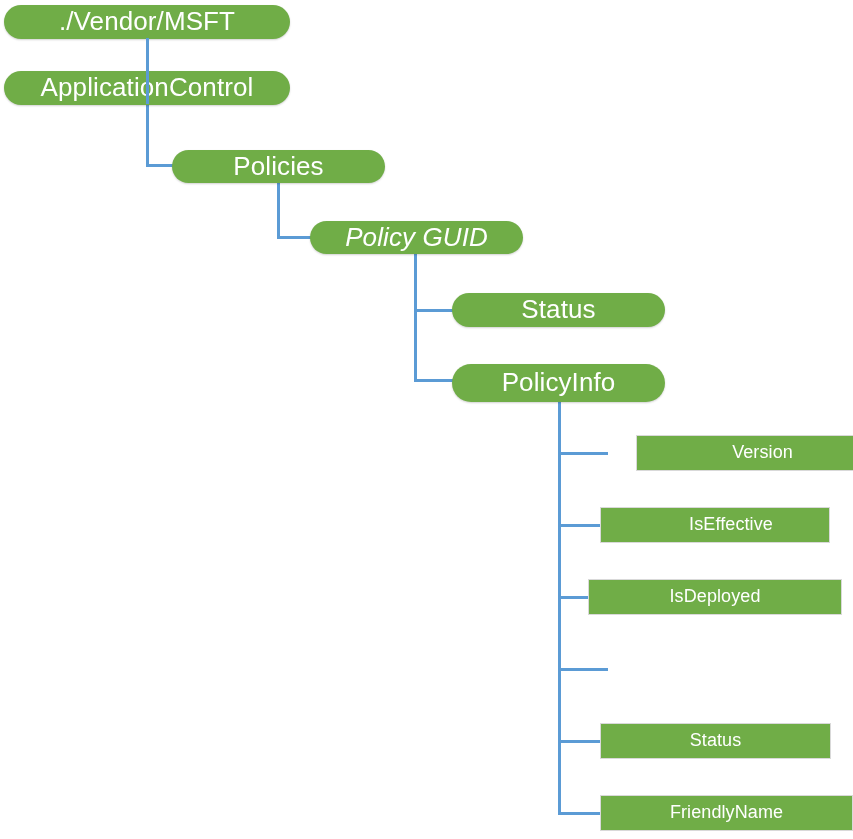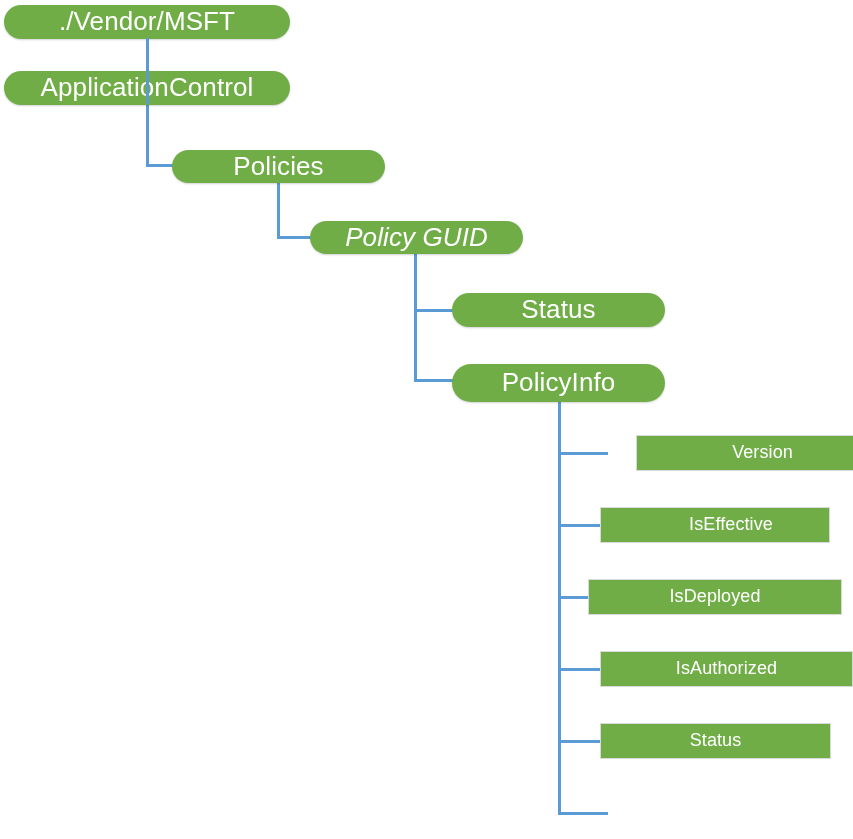--- a/index.html
+++ b/index.html
@@ -111,22 +111,22 @@
   </div>
 
   <div class="node rect" style="left:600px; top:507px; width:230px; height:36px;padding-left:32px;">
     <span class="node-label">IsEffective</span>
   </div>
 
   <div class="node rect" style="left:588px; top:579px; width:254px; height:36px;">
     <span class="node-label">IsDeployed</span>
   </div>
 
-  <div class="node rect" style="left:600px; top:651px; width:253px; height:36px;">
-    <span class="node-label">IsAuthorized</span>
-  </div>
 
   <div class="node rect" style="left:600px; top:723px; width:231px; height:36px;">
     <span class="node-label">Status</span>
   </div>
 
+  <div class="node rect" style="left:600px; top:795px; width:253px; height:36px;">
+    <span class="node-label">FriendlyName</span>
+  </div>
 
 </div>
 
 </body></html>

